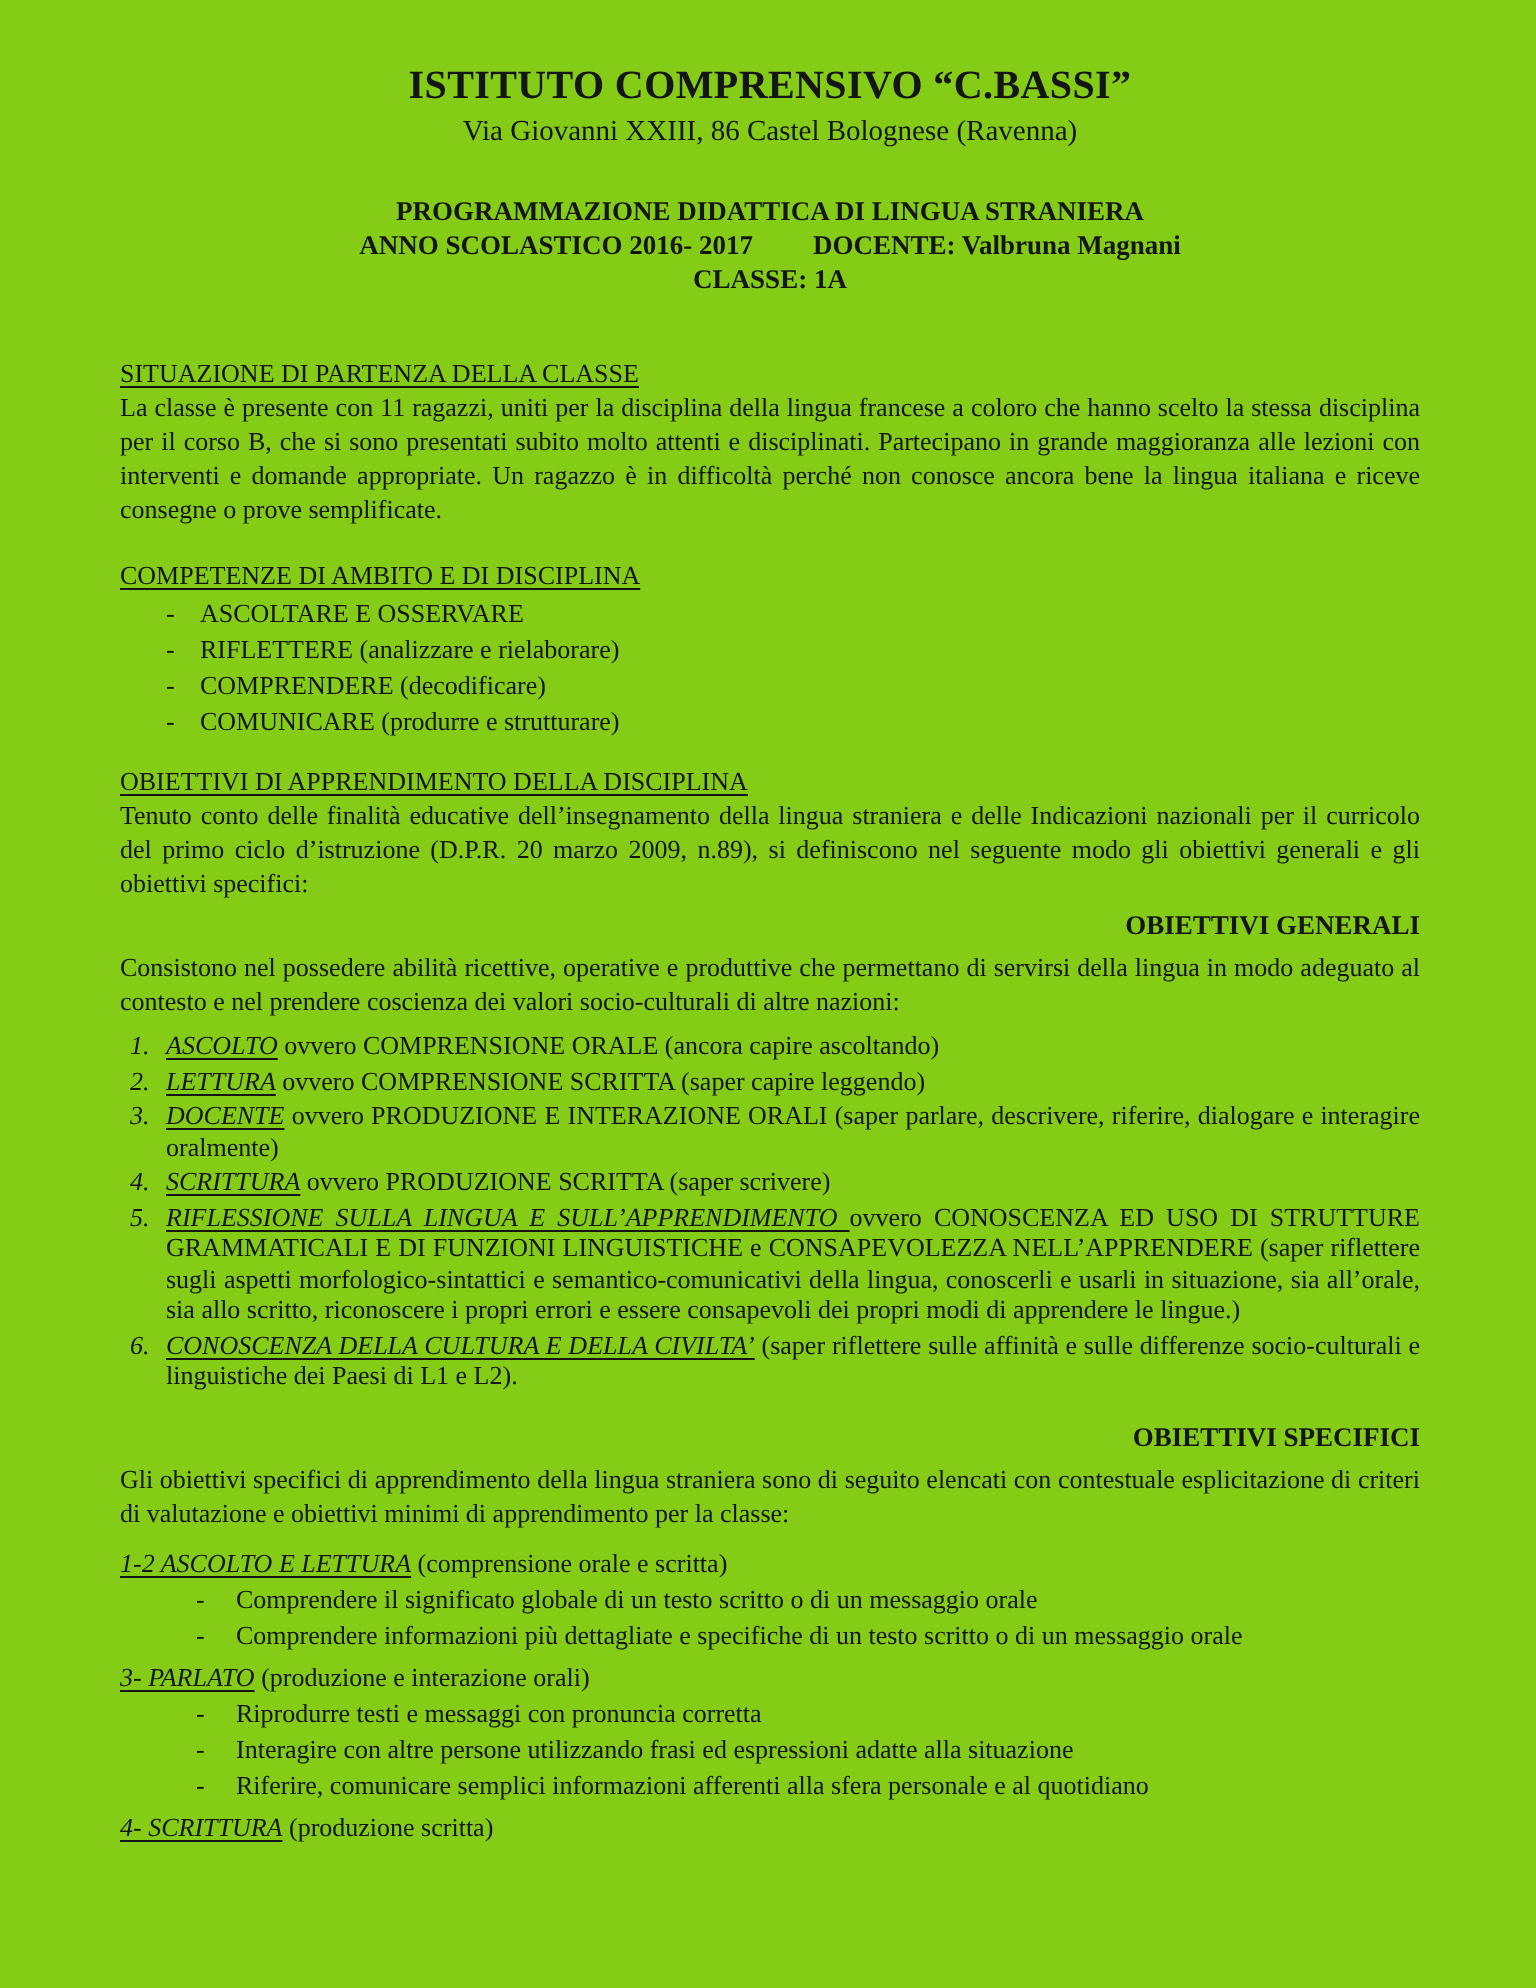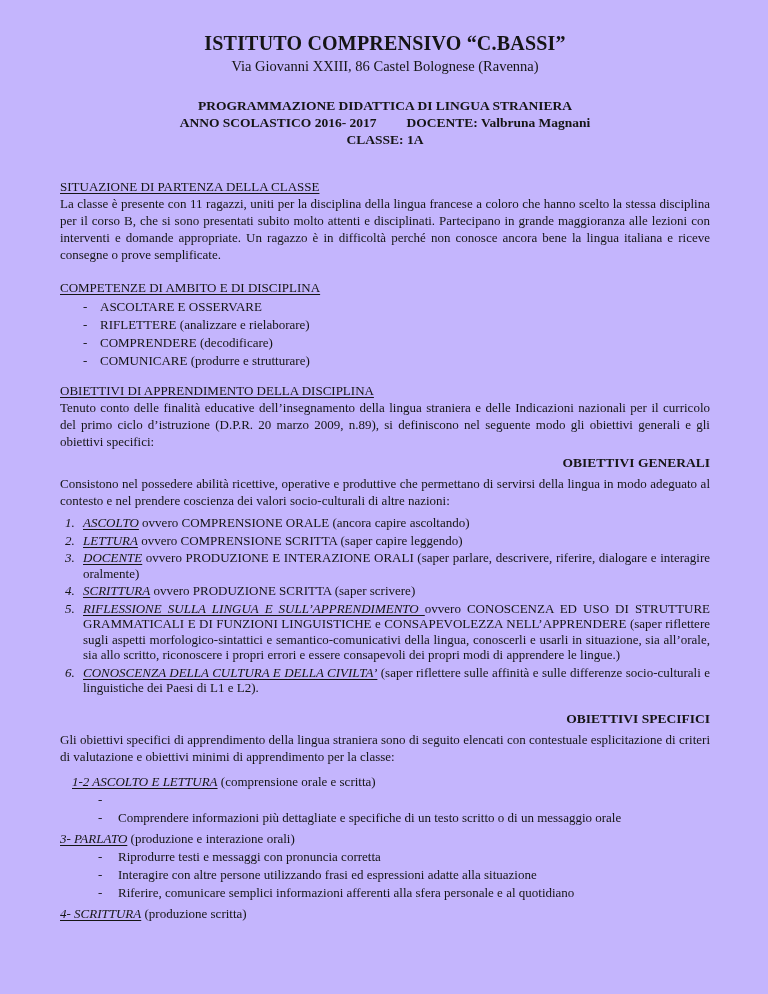--- a/index.html
+++ b/index.html
@@ -8,21 +8,21 @@
     background: #ffffff;
     font-family: "Liberation Serif", serif;
     color: #151515;
     -webkit-font-smoothing: antialiased;
   }
   .page {
     width: 768px; height: 994px;
     box-sizing: border-box;
     padding: 30px 58px 0 60px;
     overflow: hidden;
-    background: #c4b5fd;
+    background: #84cc16;
   }
   .center { text-align: center; }
   .school-name {
     font-size: 20px; font-weight: bold; line-height: 26px;
     letter-spacing: 0.2px;
   }
   .address { font-size: 14.5px; line-height: 19px; margin-top: 1px; }
   .doc-title { margin-top: 21px; font-weight: bold; font-size: 13.5px; line-height: 17px; }
   .gap-spacer { display: inline-block; width: 30px; }
   .section-heading {
@@ -32,21 +32,21 @@
   }
   .body-par {
     font-size: 13px; line-height: 17px;
     text-align: justify;
     margin: 0;
   }
   .mt30 { margin-top: 30px; }
   .mt16 { margin-top: 16px; }
   .mt14 { margin-top: 14px; }
   .mt12 { margin-top: 12px; }
-  .mt8  { margin-top: 8px; margin-left: 12px; }
+  .mt8  { margin-top: 8px; }
   .mt4  { margin-top: 4px; }
   .mt3  { margin-top: 3px; }
   .mt2  { margin-top: 2px; }
   .mt1  { margin-top: 1px; }
   .center-heading {
     font-size: 13.5px; font-weight: bold; line-height: 17px; text-align: right;
   }
   
   .dashlist .ditem { display: flex; font-size: 13px; line-height: 18px; }
   .dashlist .dash { flex: none; }
@@ -145,20 +145,21 @@
 
   <div class="center-heading mt14">OBIETTIVI SPECIFICI</div>
   <p class="body-par mt4">Gli obiettivi specifici di apprendimento della lingua straniera sono di seguito elencati con contestuale esplicitazione di criteri di valutazione e obiettivi minimi di apprendimento per la classe:</p>
 
   <div class="subsection-heading mt8">
     <span class="sub-lead">1-2 ASCOLTO E LETTURA</span><span>  (comprensione orale e scritta)</span>
   </div>
   <div class="dashlist l2 mt1">
     <div class="ditem">
       <span class="dash">-</span>
+      <span>Comprendere il significato globale di un testo scritto o di un messaggio orale</span>
     </div>
     <div class="ditem">
       <span class="dash">-</span>
       <span>Comprendere informazioni più dettagliate e specifiche di un testo scritto o di un messaggio orale</span>
     </div>
   </div>
 
   <div class="subsection-heading mt3">
     <span class="sub-lead">3- PARLATO</span><span> (produzione e interazione  orali)</span>
   </div>

